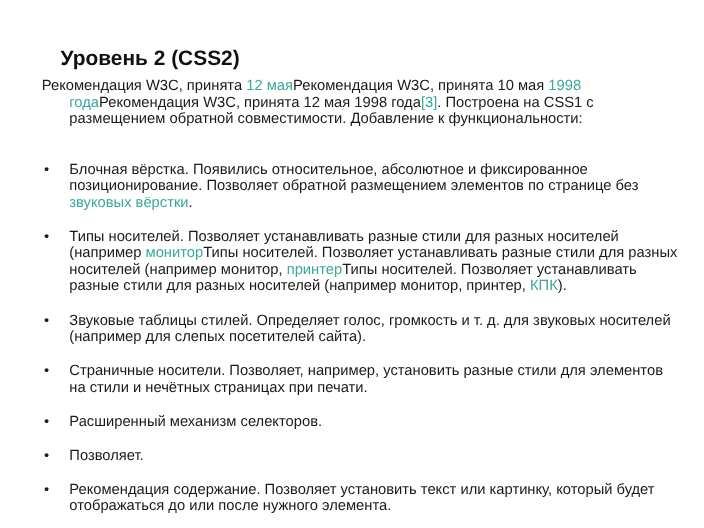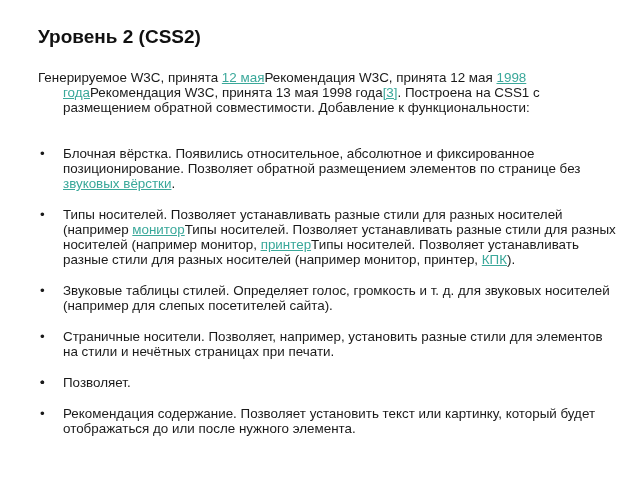--- a/index.html
+++ b/index.html
@@ -1,47 +1,47 @@
 <!DOCTYPE html>
 <html><head>
 <meta charset="utf-8">
 <style>
   html, body { margin: 0; padding: 0; background: #ffffff; }
   body { width: 640px; height: 480px; overflow: hidden; position: relative;
          font-family: "Liberation Sans", sans-serif; color: #1a1a1a; }
-  .title { position: absolute; left: 38px; top: 26px; font-size: 19px; font-weight: bold; color: #111; margin: 0; }
+  .title { position: absolute; left: 38px; top: 26px; font-size: 19px; font-weight: bold; color: #111; margin: 17px; }
   .intro { position: absolute; left: 38px; top: 70px; width: 560px; font-size: 13.4px; line-height: 15px;
            padding-left: 25px; text-indent: -25px; margin: 0; }
-  a.lnk { color: #3aa89a; text-decoration: underline; }
+  a.lnk { color: #3aa89a; }
   ul.items { position: absolute; left: 38px; top: 146px; width: 580px; margin: 0; padding: 0; list-style: none; }
   ul.items li { position: relative; padding-left: 25px; font-size: 13.4px; line-height: 15px; }
   ul.items li .bullet { position: absolute; left: 2px; top: 0; }
 </style>
 </head>
 <body>
 
 <h1 class="title">Уровень 2 (CSS2)</h1>
 
-<p class="intro"><span>Генерируемое W3C, принята </span><a class="lnk">12 мая</a><span>Рекомендация W3C, принята 12 мая </span><a class="lnk">1998 года</a><span>Рекомендация W3C, принята 13 мая 1998 года</span><a class="lnk">[3]</a><span>. Построена на CSS1 с размещением обратной совместимости. Добавление к функциональности:</span></p>
+<p class="intro"><span>Рекомендация W3C, принята </span><a class="lnk">12 мая</a><span>Рекомендация W3C, принята 10 мая </span><a class="lnk">1998 года</a><span>Рекомендация W3C, принята 12 мая 1998 года</span><a class="lnk">[3]</a><span>. Построена на CSS1 с размещением обратной совместимости. Добавление к функциональности:</span></p>
 
 <ul class="items">
   <li style="top:0;">
     <span class="bullet">•</span><span>Блочная вёрстка. Появились относительное, абсолютное и фиксированное позиционирование. Позволяет обратной размещением элементов по странице без </span><a class="lnk">звуковых вёрстки</a><span>.</span>
   </li>
   <li style="margin-top:16px;">
     <span class="bullet">•</span><span>Типы носителей. Позволяет устанавливать разные стили для разных носителей (например </span><a class="lnk">монитор</a><span>Типы носителей. Позволяет устанавливать разные стили для разных носителей (например монитор, </span><a class="lnk">принтер</a><span>Типы носителей. Позволяет устанавливать разные стили для разных носителей (например монитор, принтер, </span><a class="lnk">КПК</a><span>).</span>
   </li>
   <li style="margin-top:16px;">
     <span class="bullet">•</span><span>Звуковые таблицы стилей. Определяет голос, громкость и т. д. для звуковых носителей (например для слепых посетителей сайта).</span>
   </li>
   <li style="margin-top:16px;">
     <span class="bullet">•</span><span>Страничные носители. Позволяет, например, установить разные стили для элементов на стили и нечётных страницах при печати.</span>
   </li>
   <li style="margin-top:16px;">
-    <span class="bullet">•</span>
+    <span class="bullet">•</span><span>Расширенный механизм селекторов.</span>
   </li>
   <li style="margin-top:16px;">
     <span class="bullet">•</span><span>Позволяет.</span>
   </li>
   <li style="margin-top:16px;">
     <span class="bullet">•</span><span>Рекомендация содержание. Позволяет установить текст или картинку, который будет отображаться до или после нужного элемента.</span>
   </li>
 </ul>
 
 </body></html>

